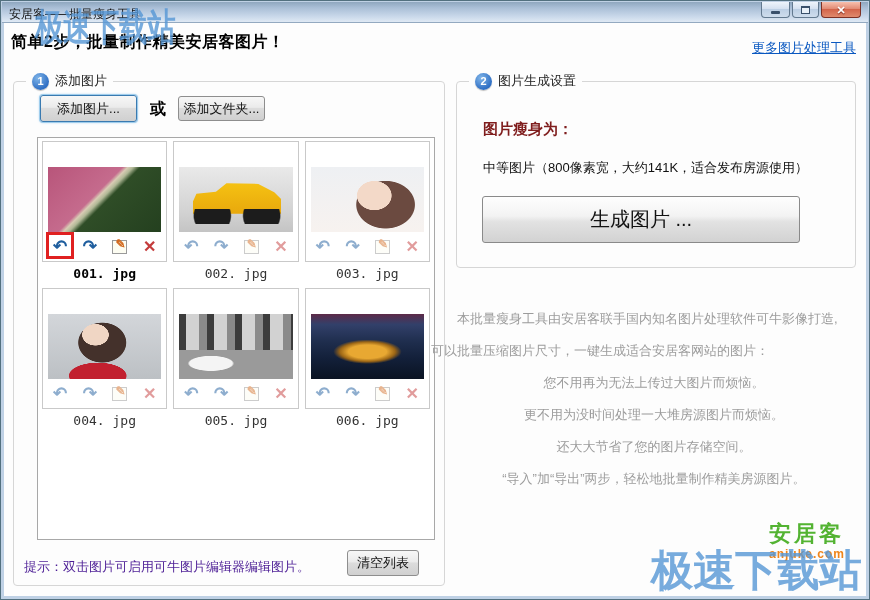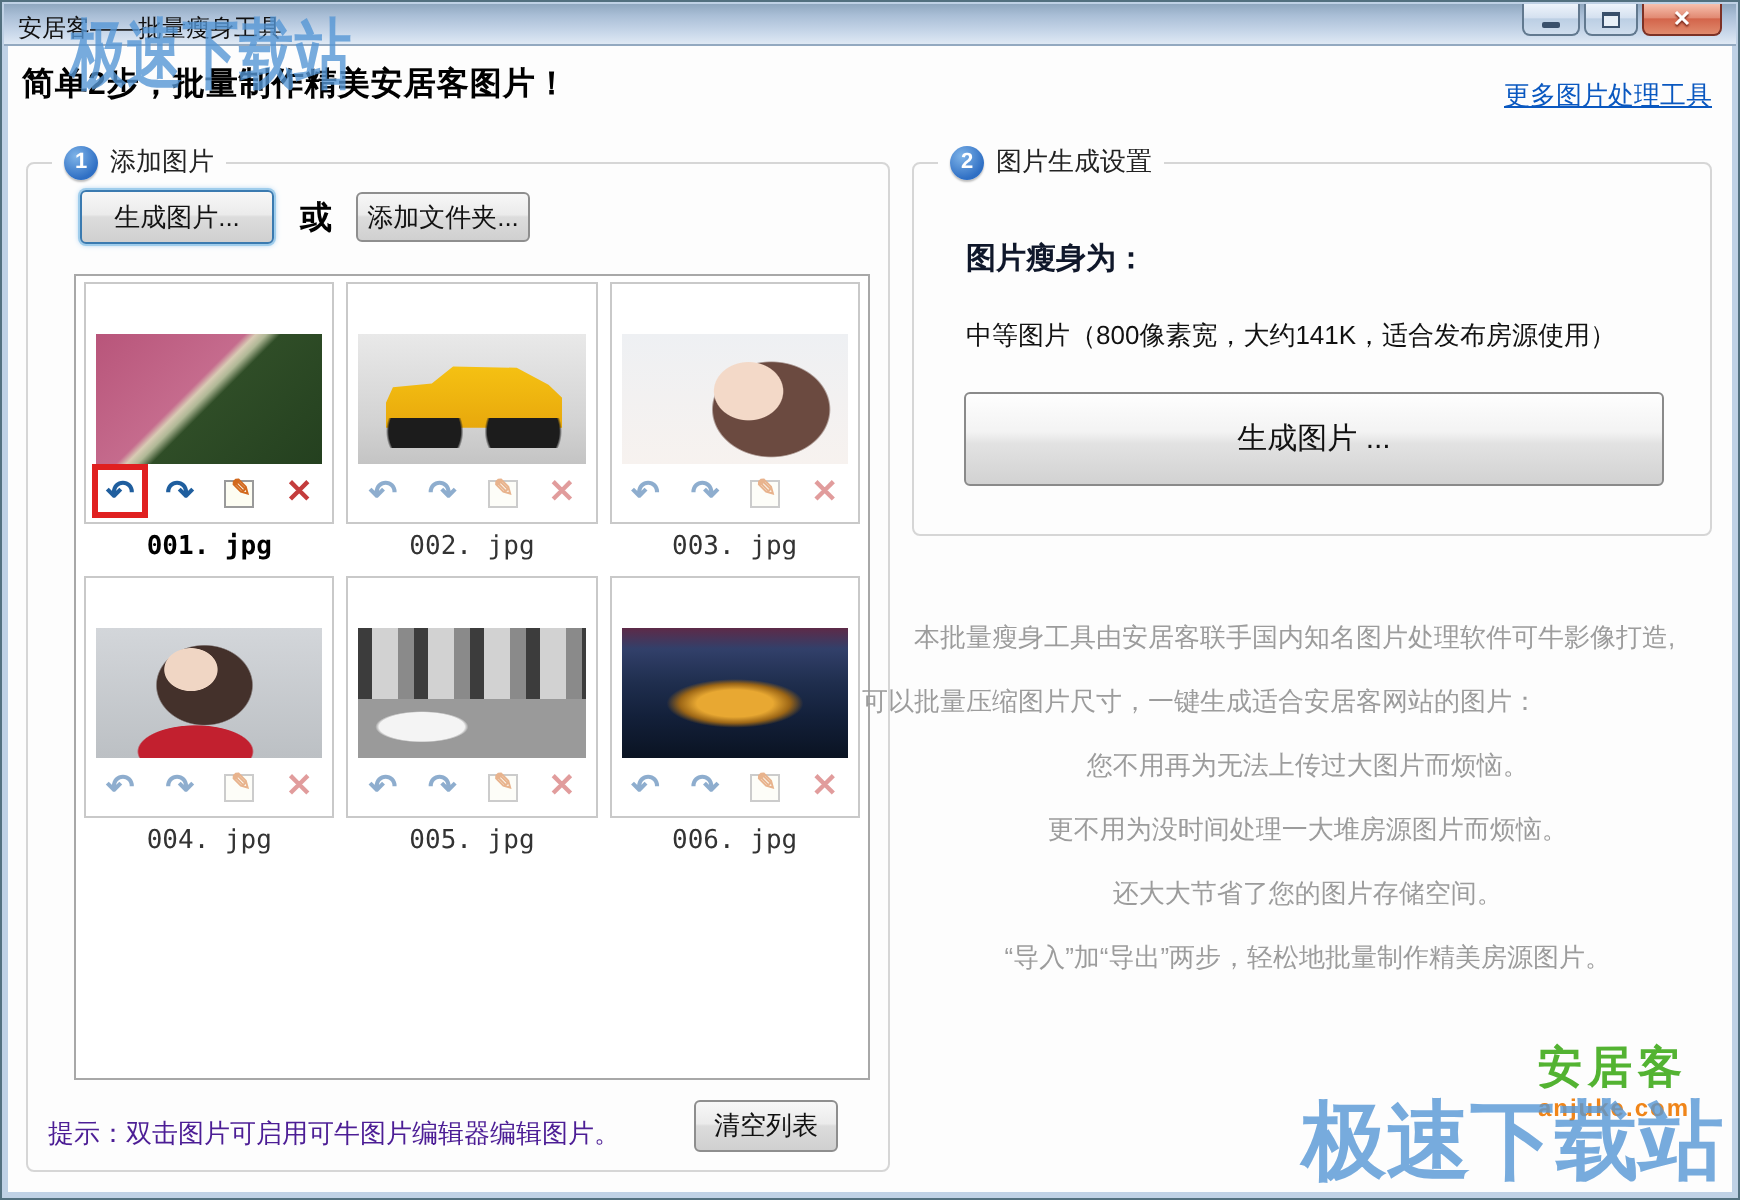--- a/index.html
+++ b/index.html
@@ -82,22 +82,22 @@
     font-family:"Liberation Sans",sans-serif;
   }
   .btn-add-images {
     position:absolute; left:26px; top:13px; width:97px; height:27px;
     border:1px solid #3a7ab0; box-shadow:0 0 0 1px #9fcdec, 0 0 3px #7ab8e8;
   }
   .or-label { position:absolute; left:136px; top:17px; font-size:16px; font-weight:bold; color:#000; }
   .btn-add-folder { position:absolute; left:164px; top:14px; width:87px; height:25px; }
   .btn-clear { position:absolute; left:333px; top:468px; width:72px; height:26px; }
   .btn-generate {
-    position:absolute; left:25px; top:114px; width:350px; height:47px;
-    font-size:15px; border-color:#8a8a8a; border-radius:3px;
+    position:absolute; left:25px; top:114px; width:318px; height:47px;
+    font-size:20px; border-color:#8a8a8a; border-radius:3px;
     background:linear-gradient(180deg,#fefefe 0%,#f3f3f3 42%,#e2e2e2 55%,#d2d2d2 100%);
     text-align:center;
   }
 
   
   .list-panel {
     position:absolute; left:23px; top:55px; width:398px; height:403px;
     border:1px solid #a8a8a8; background:#fff;
     padding:3px 4px; overflow:hidden;
   }
@@ -173,21 +173,21 @@
   .thumb-night-castle {
     background:
       radial-gradient(ellipse 42% 26% at 50% 58%, #e8a832 0 40%, #9c6616 58%, transparent 72%),
       linear-gradient(180deg,#5d2a48 0%,#32406a 16%,#1f2e4e 42%,#13203a 68%,#0a1322 100%);
   }
 
   
   .tip-text { position:absolute; left:10px; top:476px; font-size:13px; color:#4c1d95; }
 
   
-  .slim-label { position:absolute; left:26px; top:38px; font-size:15px; font-weight:bold; color:#0f172a; }
+  .slim-label { position:absolute; left:26px; top:38px; font-size:15px; font-weight:bold; color:#7f1d1d; }
   .option-text { position:absolute; left:26px; top:77px; font-size:13px; color:#111; }
 
   .description { position:absolute; left:430px; top:310px; width:412px; }
   .description p { font-size:13px; color:#9c9c9c; line-height:16px; margin:0 0 16px; }
   .description p:first-child { text-indent:2em; }
   .description p:nth-child(n+3) { margin-left:2.6em;text-align:center; }
 
   
   .anjuke-logo { position:absolute; right:24px; top:518px; text-align:left; }
   .logo-cn { font-size:22px; font-weight:bold; color:#53b332; letter-spacing:3px; }
@@ -226,21 +226,21 @@
 
   <div class="page-heading">简单2步，批量制作精美安居客图片！</div>
   <a class="more-tools-link">更多图片处理工具</a>
 
   <section class="groupbox group-left">
     <div class="group-legend">
       <span class="step-badge">1</span>
       <span class="group-title">添加图片</span>
     </div>
 
-    <button class="btn btn-add-images">生成图片...</button>
+    <button class="btn btn-add-images">添加图片...</button>
     <span class="or-label">或</span>
     <button class="btn btn-add-folder">添加文件夹...</button>
 
     <div class="list-panel">
       <div class="grid" id="image-grid">
           <div class="grid-item selected active highlight-undo">
     <div class="cell">
       <div class="thumb-wrap">
         <div class="thumb thumb-forest-aerial"></div>
       </div>

